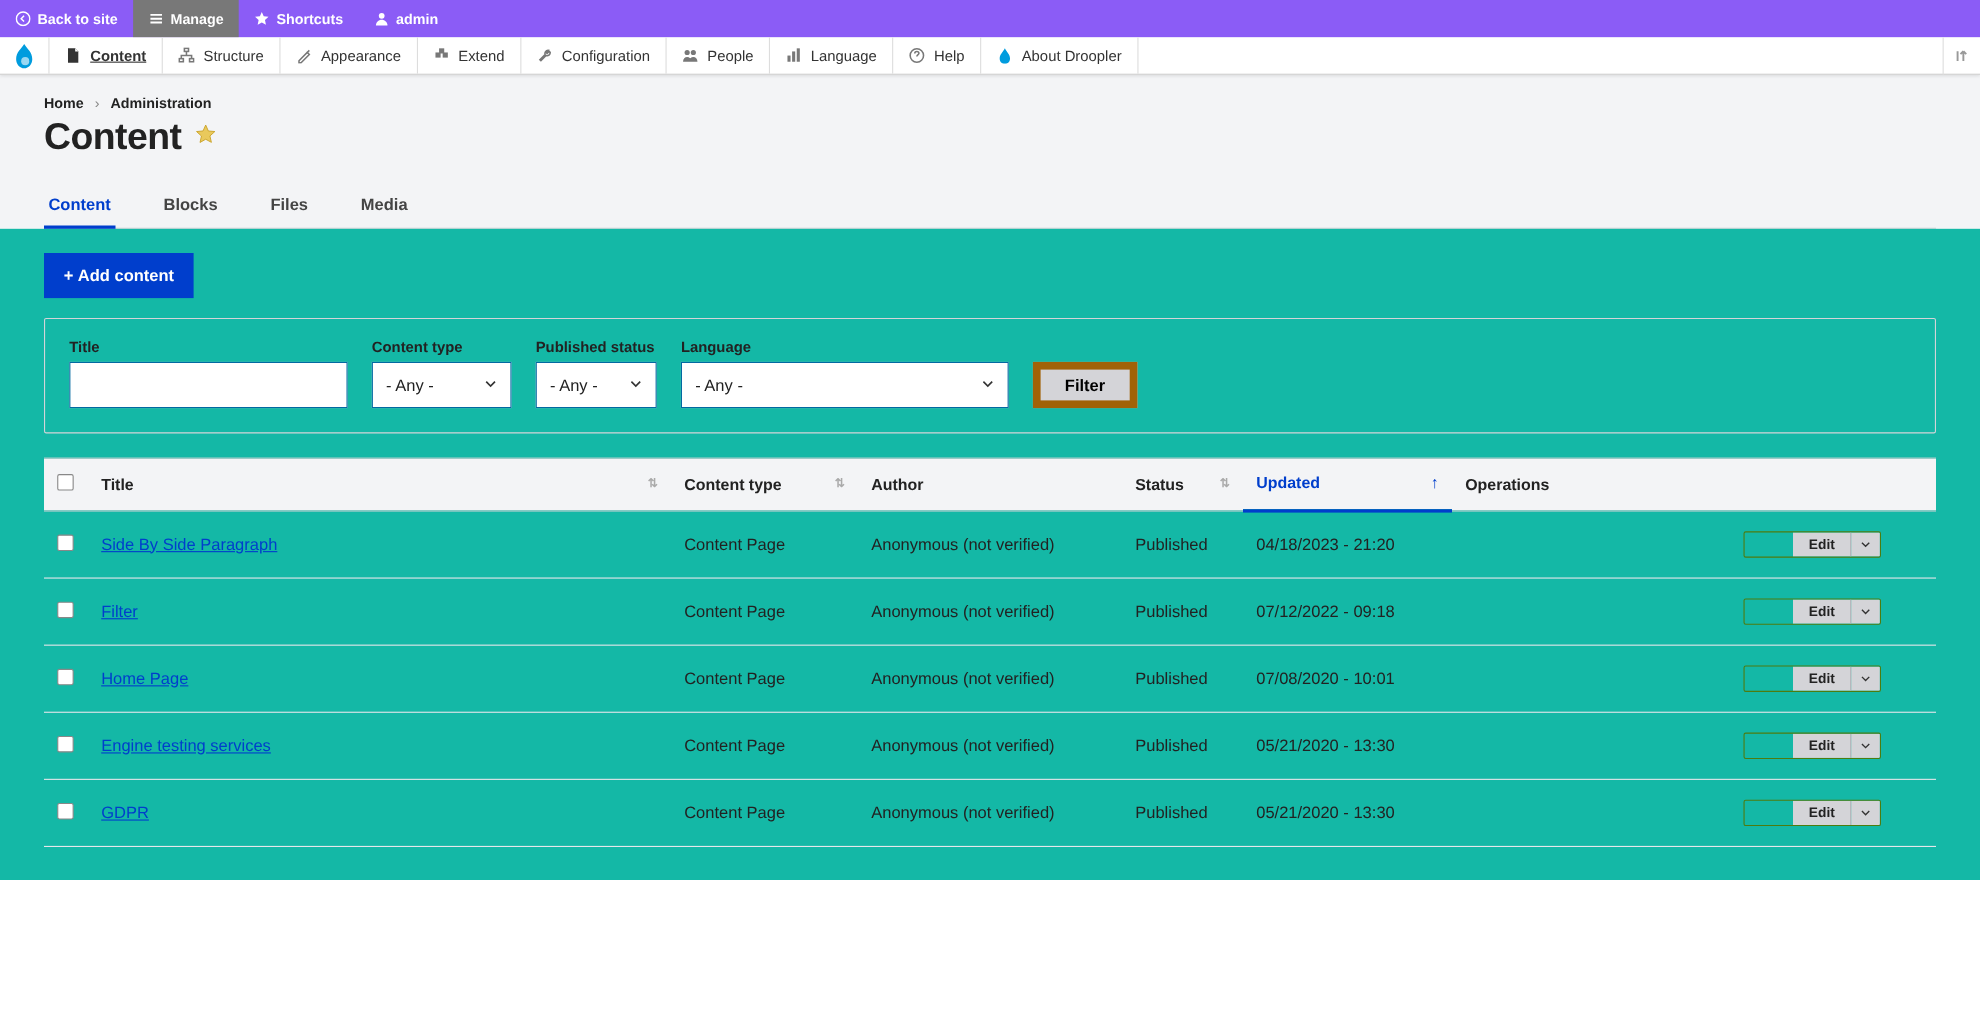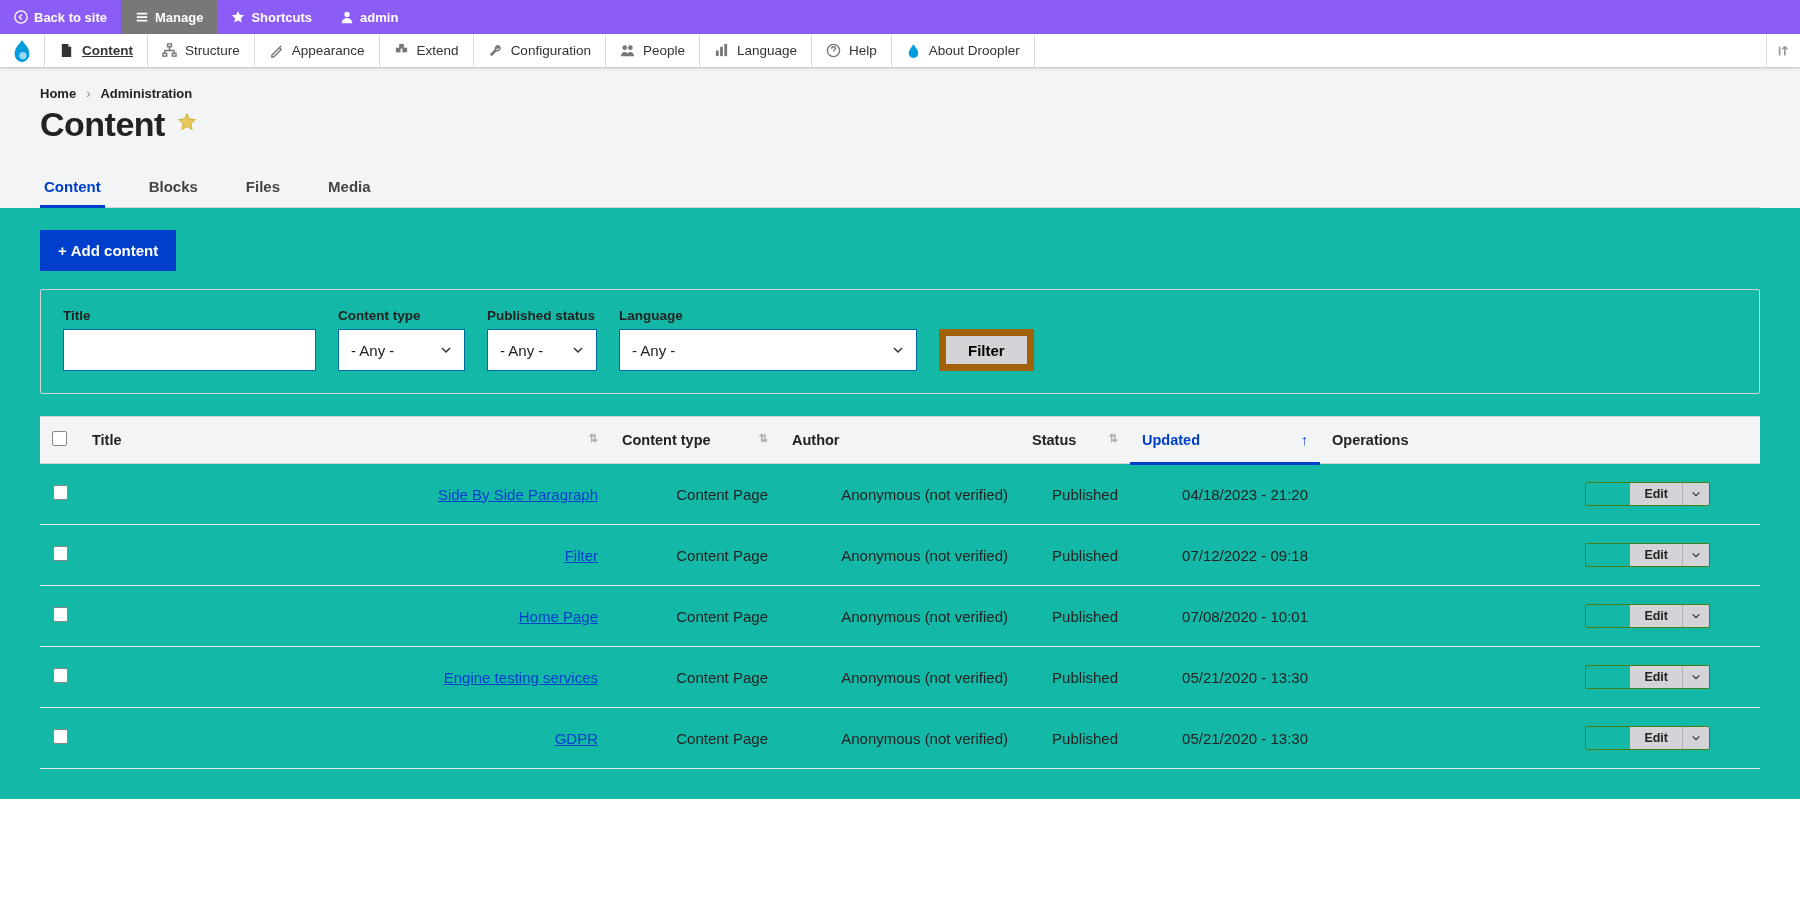--- a/index.html
+++ b/index.html
@@ -46,21 +46,21 @@
 .filter-input { width: 253px; cursor:text; }
 .filter-select .chev { color:#555; margin-left: 10px; }
 .w-ct { width: 127px; }
 .w-ps { width: 110px; }
 .w-lang { width: 298px; }
 .btn-filter { background:#d4d4d8; border:7px solid #a16207; height:42px; padding: 0 22px; font-size:15px; font-weight:600; cursor:pointer; }
 
 
 .content-table { width:100%; border-collapse: collapse; margin-top: 22px; }
 .content-table thead th { background:#f3f4f6; text-align:left; font-size:14.5px; font-weight:800; padding: 14px 12px; border-bottom:1px solid #d4d4d8; border-top:1px solid #d4d4d8; position: relative; }
-.content-table tbody td { padding: 18px 12px; border-bottom:1px solid #e5e7eb; font-size:15px; vertical-align: middle; text-align: right; }
+.content-table tbody td { padding: 18px 12px; border-bottom:1px solid #e5e7eb; font-size:15px; vertical-align: middle; }
 .checkbox-cell { width: 40px; }
 .row-check { width:15px; height:15px; border:1.5px solid #888; border-radius:2px; display:inline-block; cursor:pointer; background:#fff; }
 .col-title-h { width: 530px; }
 .col-ct-h { width: 170px; }
 .col-author-h { width: 240px; }
 .col-status-h { width: 110px; }
 .col-updated-h { width: 190px; margin-top: 24px; }
 .sort-icon { color:#aaa; font-size:11px; margin-left: auto; float:right; }
 .th-sorted { color:#003ecc; }
 .th-sorted .sort-arrow { color:#003ecc; float:right; }

